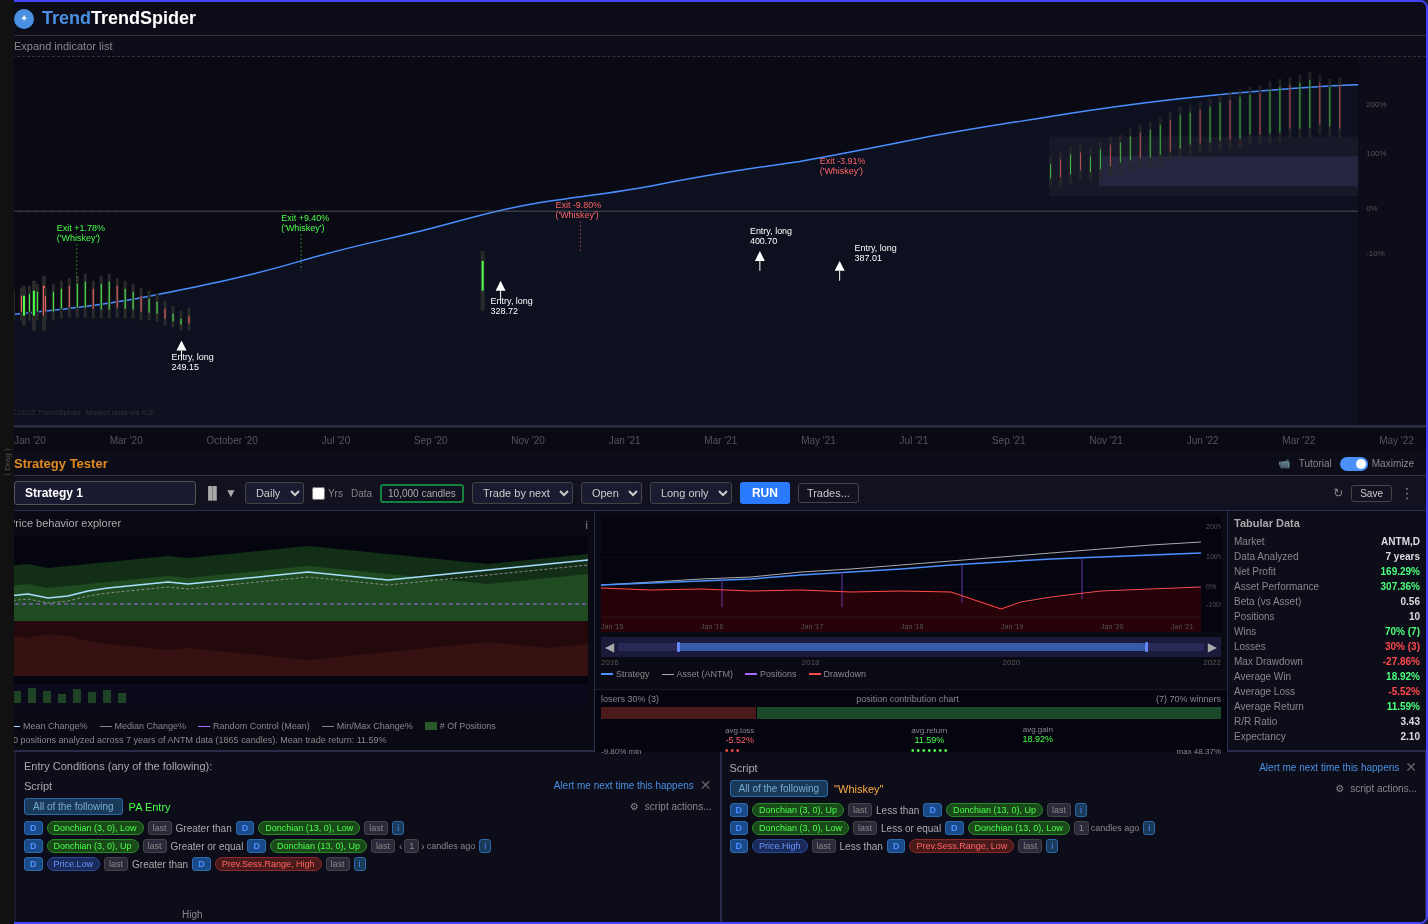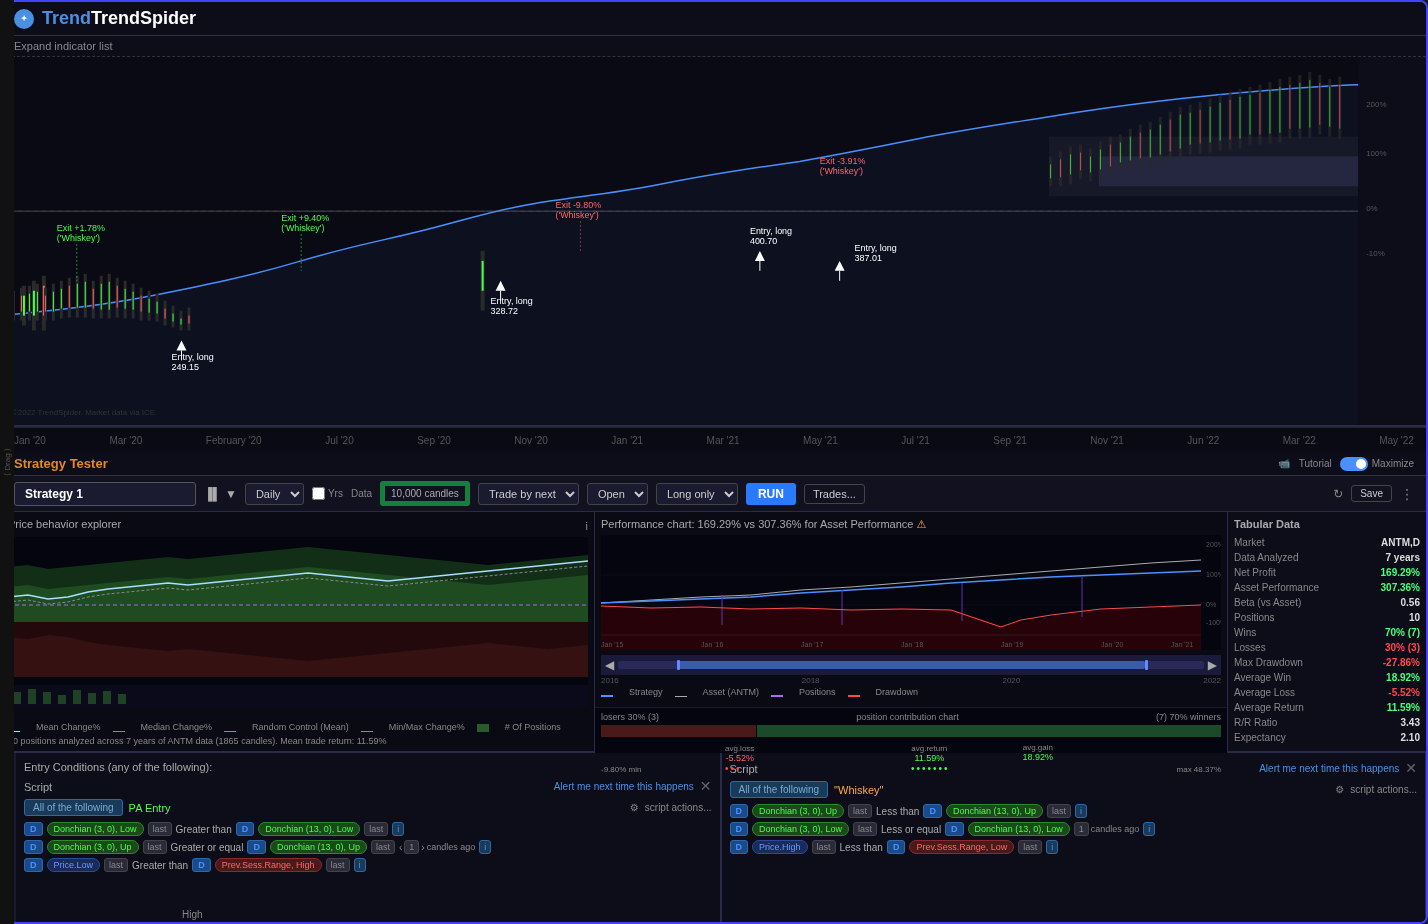--- a/index.html
+++ b/index.html
@@ -288,21 +288,21 @@
       border-top: 1px solid #222;
       justify-content: space-between;
     }
     .perf-legend {
       display: flex;
       gap: 12px;
       font-size: 9px;
       color: #888;
       margin-bottom: 4px;
     }
-    .legend-item { display: flex; align-items: flex-end; gap: 16px; }
+    .legend-item { display: flex; align-items: center; gap: 3px; }
     .legend-dot { width: 8px; height: 2px; }
     .legend-dot.blue { background: #4a90ff; }
 
     .sidebar-strip {
       position: absolute;
       left: 0;
       top: 0;
       bottom: 0;
       width: 14px;
       background: #111;
@@ -364,21 +364,21 @@
     
     .close-x {
       cursor: pointer;
       color: #666;
       font-size: 14px;
       line-height: 1;
     }
 
     .candles-count-badge {
       background: transparent;
-      border: 5px solid #15803d;
+      border: 2px solid #15803d;
       color: #aaa;
       padding: 2px 6px;
       font-size: 10px;
       border-radius: 3px;
       cursor: pointer;
     }
   </style>
 </head>
 <body>
 
@@ -578,21 +578,21 @@
     <text x="1368" y="50" fill="#555" font-size="8">200%</text>
     <text x="1368" y="100" fill="#555" font-size="8">100%</text>
     <text x="1368" y="155" fill="#555" font-size="8">0%</text>
     <text x="1368" y="200" fill="#555" font-size="8">-10%</text>
   </svg>
 </div>
 
 <div class="timeline">
   <span>Jan '20</span>
   <span>Mar '20</span>
-  <span>February '20</span>
+  <span>October '20</span>
   <span>Jul '20</span>
   <span>Sep '20</span>
   <span>Nov '20</span>
   <span>Jan '21</span>
   <span>Mar '21</span>
   <span>May '21</span>
   <span>Jul '21</span>
   <span>Sep '21</span>
   <span>Nov '21</span>
   <span>Jun '22</span>
@@ -715,24 +715,20 @@
           <div style="width:12px;height:8px;background:#2a5a2a;"></div>
           <span># Of Positions</span>
         </div>
     </div>
     <div style="font-size:9px;color:#888;margin-top:2px;">10 positions analyzed across 7 years of ANTM data (1865 candles). Mean trade return: 11.59%</div>
   </div>
 
   <div style="flex:1;display:flex;flex-direction:column;">
 
     <div class="performance-section" style="flex:1;padding:6px;">
-      <div class="perf-title">
-        <span>Performance chart: 169.29% vs 307.36% for Asset Performance</span>
-        <span style="color:#ffaa44;">⚠</span>
-      </div>
       
       <svg width="620" height="115">
         <rect width="620" height="115" fill="#050510"></rect>
 
         <text x="605" y="12" fill="#555" font-size="7">200%</text>
         <text x="605" y="42" fill="#555" font-size="7">100%</text>
         <text x="605" y="72" fill="#555" font-size="7">0%</text>
         <text x="605" y="90" fill="#555" font-size="7">-100%</text>
 
         <line x1="0" y1="40" x2="600" y2="40" stroke="#1a1a2a" stroke-width="0.5"></line>

